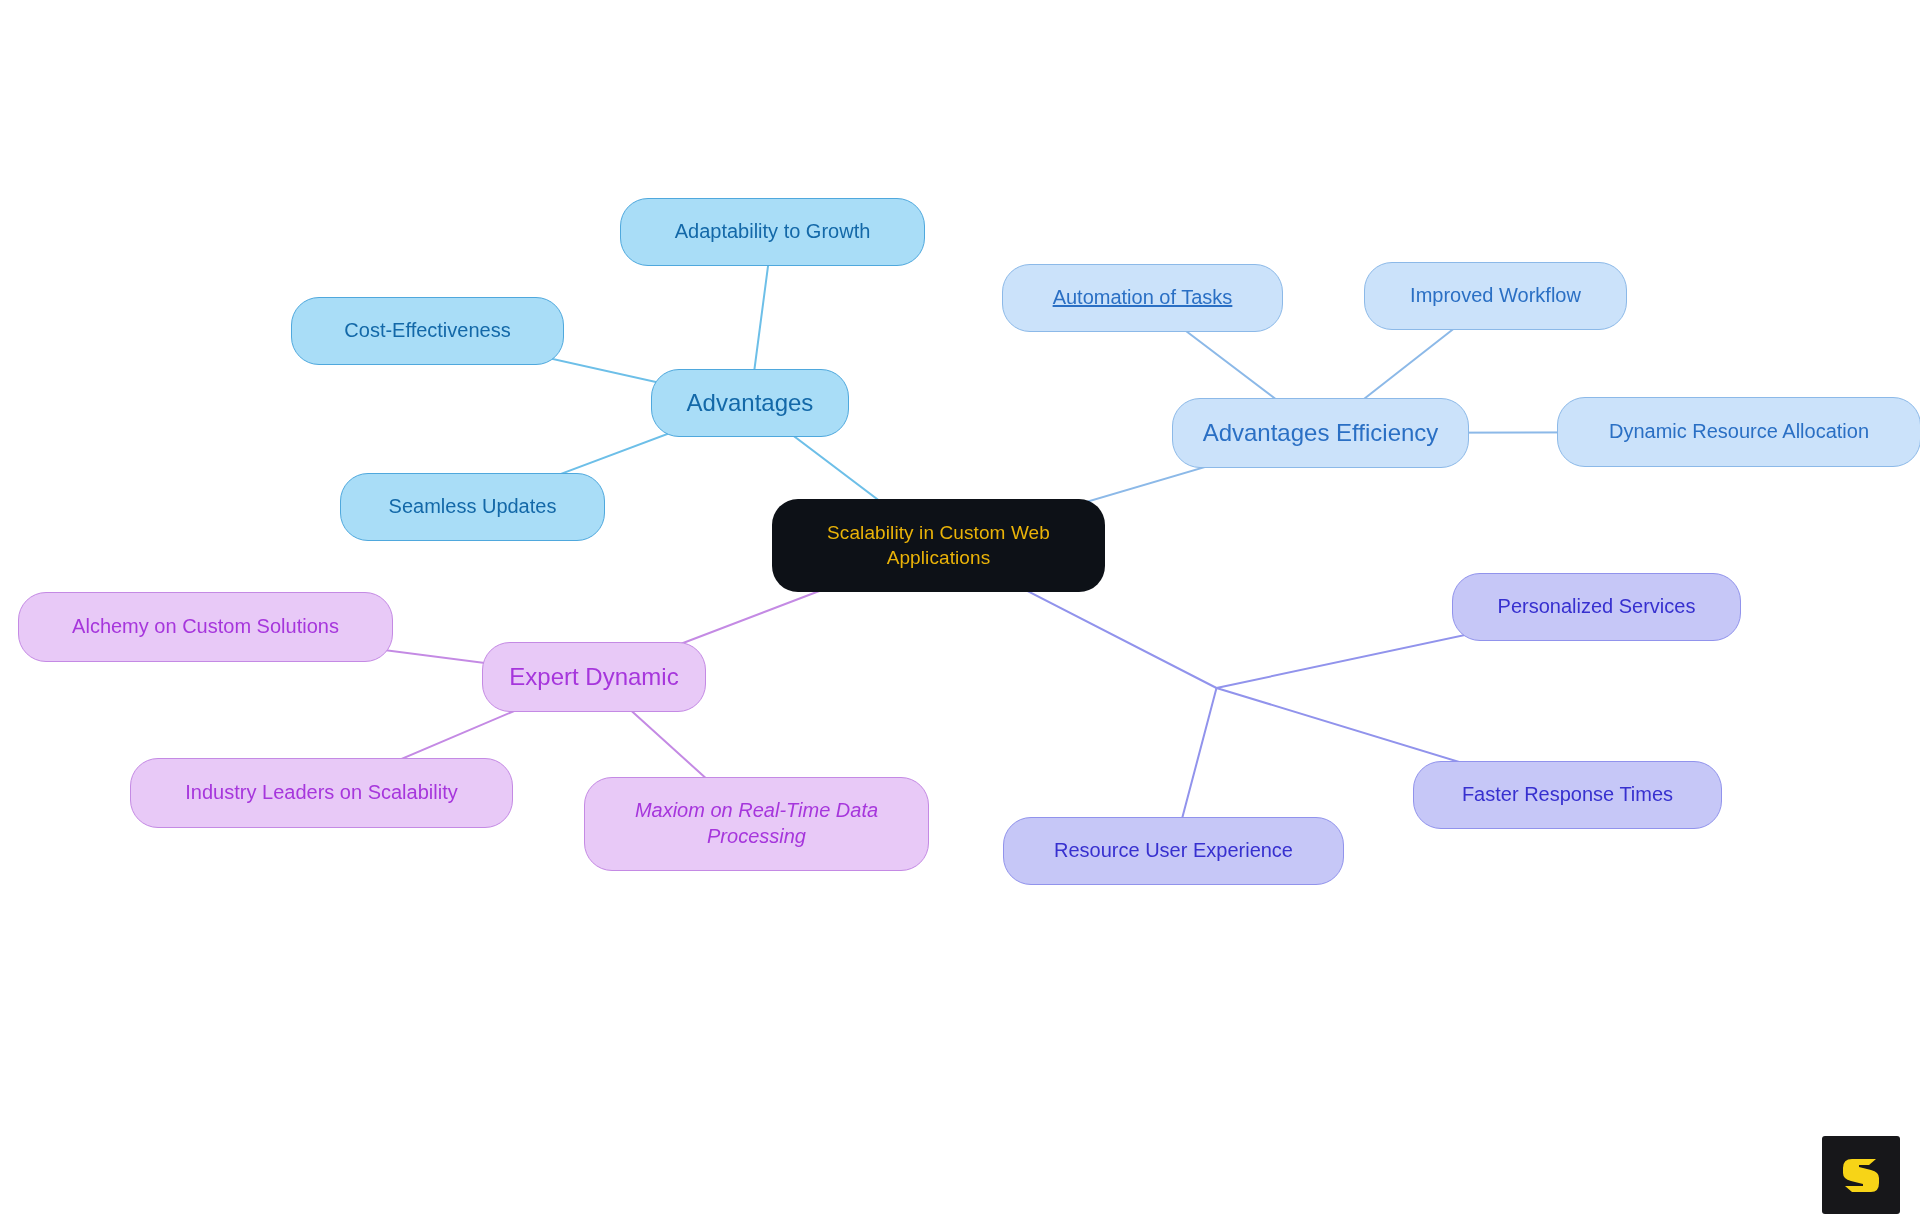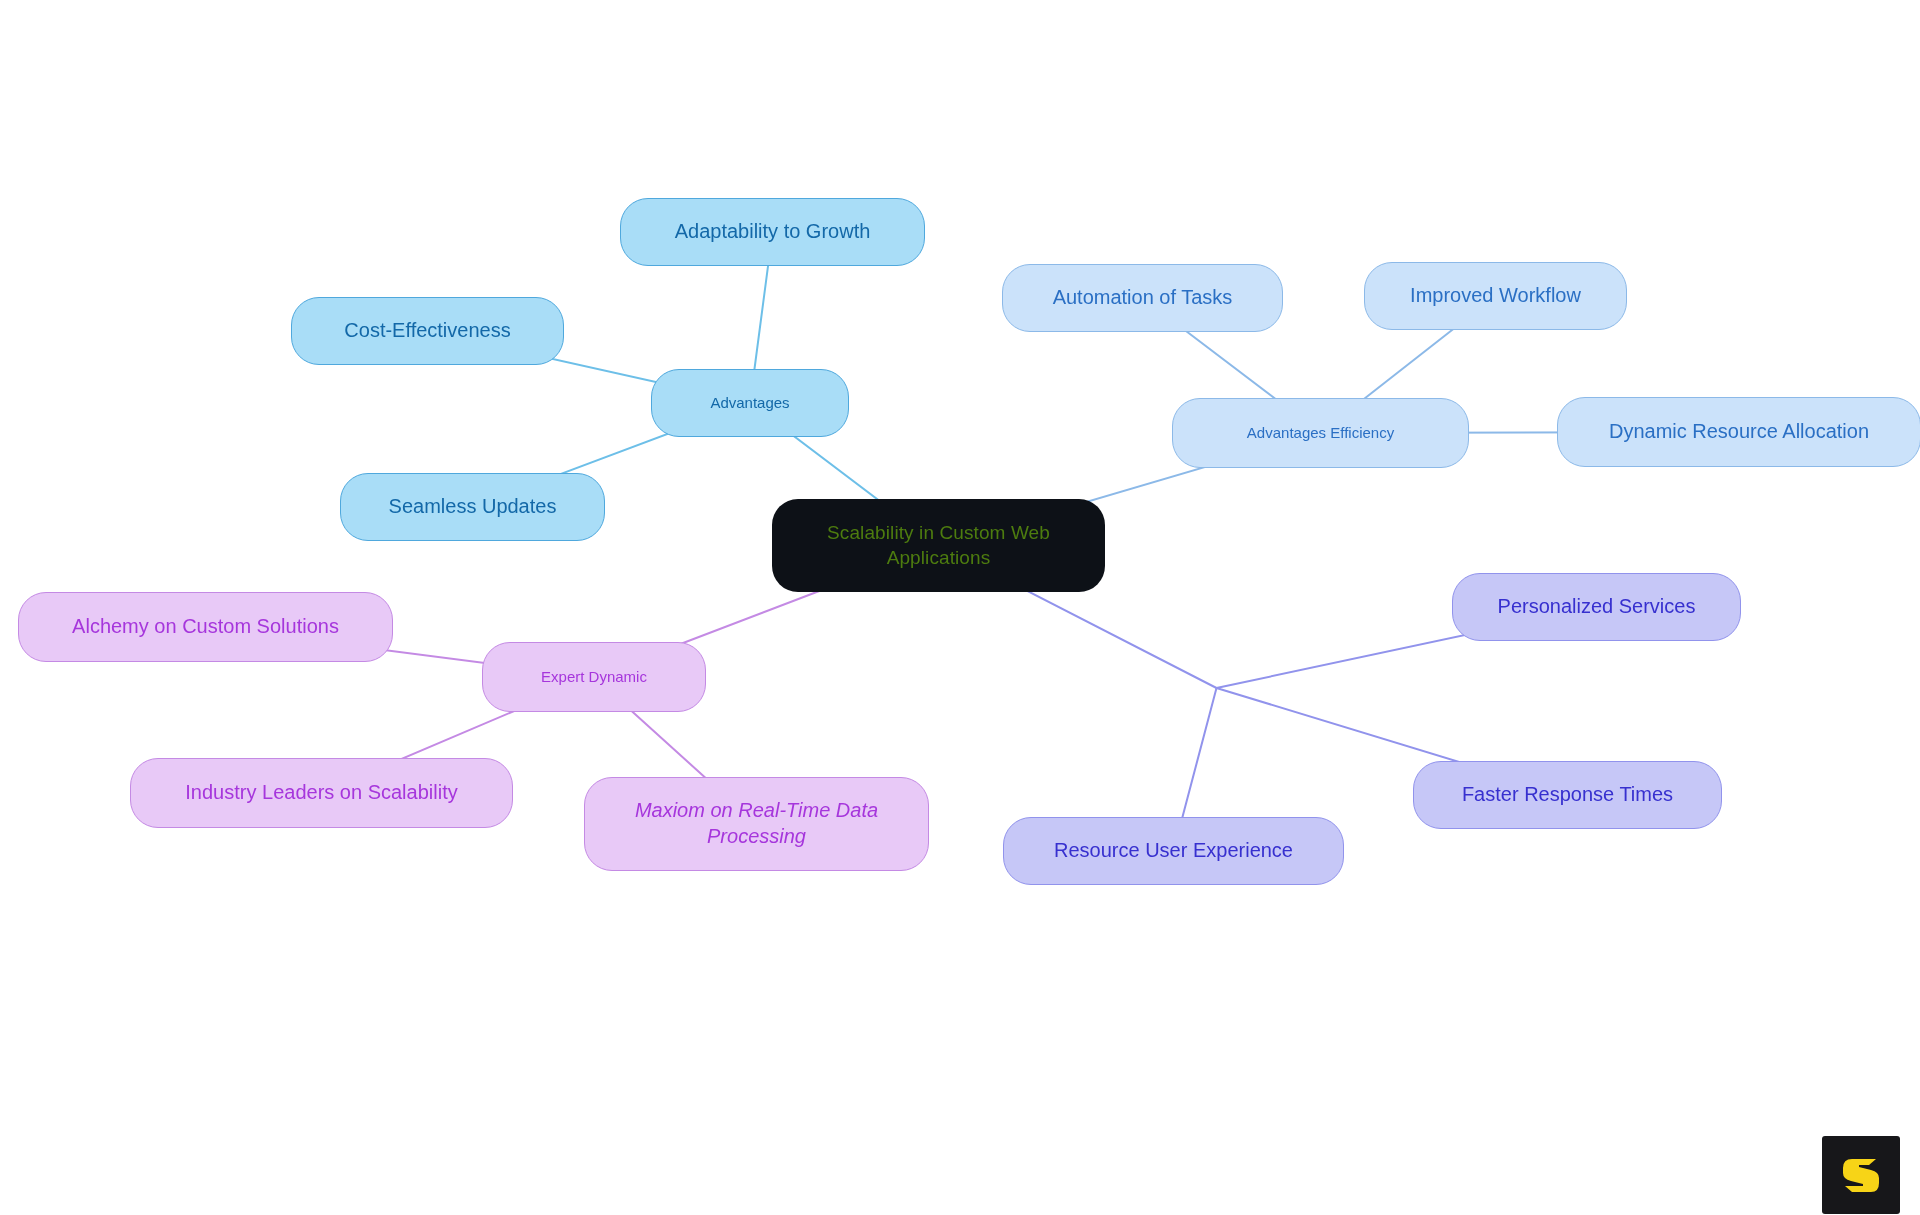--- a/index.html
+++ b/index.html
@@ -45,21 +45,21 @@
   }
   .node.root {
     border-radius: 26px;
     border-width: 0;
     color: #ffffff;
     background: #0d1117;
     font-size: 19px;
     letter-spacing: 0.1px;
   }
   .node.branch {
-    font-size: 15px;
+    font-size: 24px;
   }
   .node.leaf {
     font-size: 20px;
   }
   #logo-badge {
     position: absolute;
     left: 1822px;
     top: 1136px;
     width: 78px;
     height: 78px;
@@ -88,30 +88,30 @@
       <line x1="938.5" y1="545.5" x2="1216.5" y2="688" stroke="#9193ec" stroke-width="2" stroke-linecap="round"></line>
       <line x1="1216.5" y1="688" x2="1596.5" y2="607" stroke="#9193ec" stroke-width="2" stroke-linecap="round"></line>
       <line x1="1216.5" y1="688" x2="1567.5" y2="795" stroke="#9193ec" stroke-width="2" stroke-linecap="round"></line>
       <line x1="1216.5" y1="688" x2="1173.5" y2="851" stroke="#9193ec" stroke-width="2" stroke-linecap="round"></line>
       <line x1="938.5" y1="545.5" x2="594" y2="677" stroke="#c48ae4" stroke-width="2" stroke-linecap="round"></line>
       <line x1="594" y1="677" x2="205.5" y2="627" stroke="#c48ae4" stroke-width="2" stroke-linecap="round"></line>
       <line x1="594" y1="677" x2="321.5" y2="793" stroke="#c48ae4" stroke-width="2" stroke-linecap="round"></line>
       <line x1="594" y1="677" x2="756.5" y2="824" stroke="#c48ae4" stroke-width="2" stroke-linecap="round"></line>
     </svg>
 
-  <div class="node root" id="node-root" style="left: 772px; top: 499px; width: 333px; height: 93px; background: rgb(13, 17, 23); color: #4d7c0f;">Scalability in Custom Web
+  <div class="node root" id="node-root" style="left: 772px; top: 499px; width: 333px; height: 93px; background: rgb(13, 17, 23); color: #eab308;">Scalability in Custom Web
 Applications</div>
 
   <div class="node branch" id="node-branch-0" style="left: 651px; top: 369px; width: 198px; height: 68px; background: rgb(169, 221, 247); border-color: rgb(79, 168, 221); color: rgb(19, 104, 168);">Advantages</div>
   <div class="node leaf" id="node-branch-0-child-0" style="left: 620px; top: 198px; width: 305px; height: 68px; background: rgb(169, 221, 247); border-color: rgb(79, 168, 221); color: rgb(19, 104, 168);">Adaptability to Growth</div>
   <div class="node leaf" id="node-branch-0-child-1" style="left: 291px; top: 297px; width: 273px; height: 68px; background: rgb(169, 221, 247); border-color: rgb(79, 168, 221); color: rgb(19, 104, 168);">Cost-Effectiveness</div>
   <div class="node leaf" id="node-branch-0-child-2" style="left: 340px; top: 473px; width: 265px; height: 68px; background: rgb(169, 221, 247); border-color: rgb(79, 168, 221); color: rgb(19, 104, 168);">Seamless Updates</div>
 
   <div class="node branch" id="node-branch-1" style="left: 1172px; top: 398px; width: 297px; height: 70px; background: rgb(203, 226, 250); border-color: rgb(140, 185, 232); color: rgb(42, 111, 196);">Advantages Efficiency</div>
-  <div class="node leaf" id="node-branch-1-child-0" style="left: 1002px; top: 264px; width: 281px; height: 68px; background: rgb(203, 226, 250); border-color: rgb(140, 185, 232); color: rgb(42, 111, 196);">Automation of Tasks</div>
+  <div class="node leaf" id="node-branch-1-child-0" style="left: 1002px; top: 264px; width: 281px; height: 68px; background: rgb(203, 226, 250); border-color: rgb(140, 185, 232); color: rgb(42, 111, 196); text-decoration: underline;">Automation of Tasks</div>
   <div class="node leaf" id="node-branch-1-child-1" style="left: 1364px; top: 262px; width: 263px; height: 68px; background: rgb(203, 226, 250); border-color: rgb(140, 185, 232); color: rgb(42, 111, 196);">Improved Workflow</div>
   <div class="node leaf" id="node-branch-1-child-2" style="left: 1557px; top: 397px; width: 364px; height: 70px; background: rgb(203, 226, 250); border-color: rgb(140, 185, 232); color: rgb(42, 111, 196);">Dynamic Resource Allocation</div>
 
   <div class="node leaf" id="node-branch-2-child-0" style="left: 1452px; top: 573px; width: 289px; height: 68px; background: rgb(198, 199, 247); border-color: rgb(145, 147, 236); color: rgb(55, 48, 207);">Personalized Services</div>
   <div class="node leaf" id="node-branch-2-child-1" style="left: 1413px; top: 761px; width: 309px; height: 68px; background: rgb(198, 199, 247); border-color: rgb(145, 147, 236); color: rgb(55, 48, 207);">Faster Response Times</div>
   <div class="node leaf" id="node-branch-2-child-2" style="left: 1003px; top: 817px; width: 341px; height: 68px; background: rgb(198, 199, 247); border-color: rgb(145, 147, 236); color: rgb(55, 48, 207);">Resource User Experience</div>
 
   <div class="node branch" id="node-branch-3" style="left: 482px; top: 642px; width: 224px; height: 70px; background: rgb(232, 201, 247); border-color: rgb(196, 138, 228); color: rgb(166, 54, 220);">Expert Dynamic</div>
   <div class="node leaf" id="node-branch-3-child-0" style="left: 18px; top: 592px; width: 375px; height: 70px; background: rgb(232, 201, 247); border-color: rgb(196, 138, 228); color: rgb(166, 54, 220);">Alchemy on Custom Solutions</div>
   <div class="node leaf" id="node-branch-3-child-1" style="left: 130px; top: 758px; width: 383px; height: 70px; background: rgb(232, 201, 247); border-color: rgb(196, 138, 228); color: rgb(166, 54, 220);">Industry Leaders on Scalability</div>

